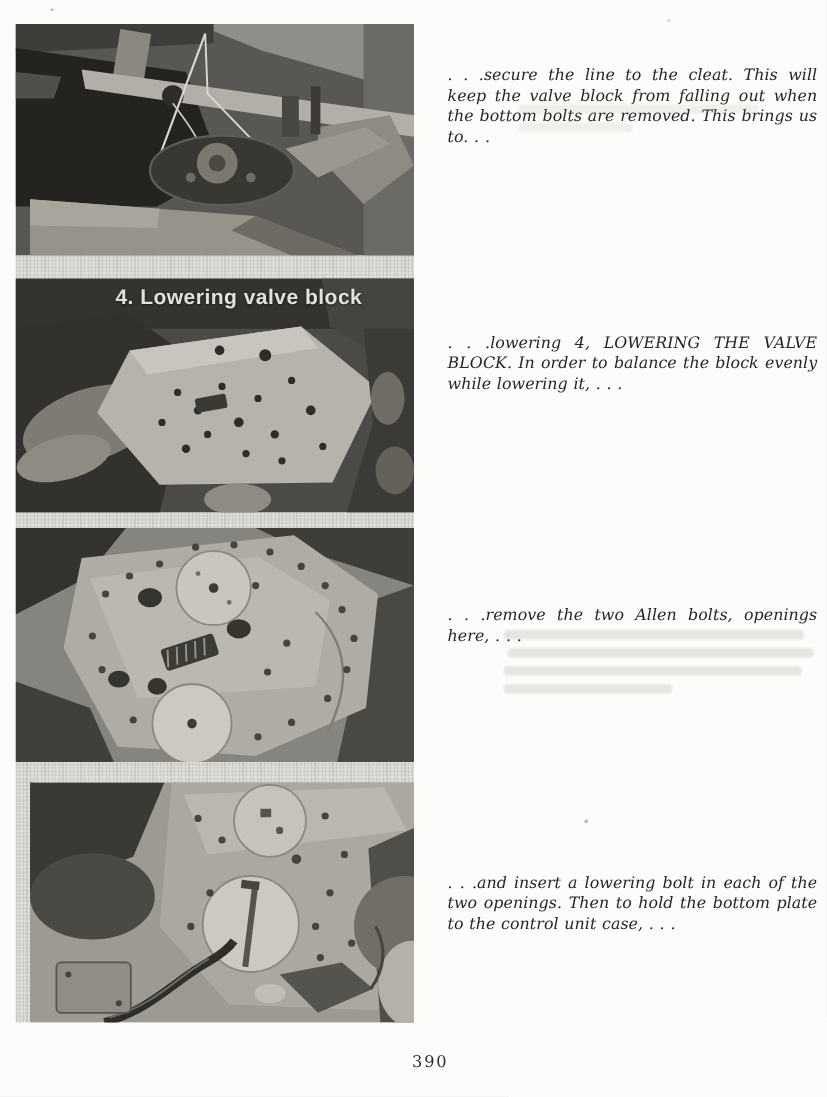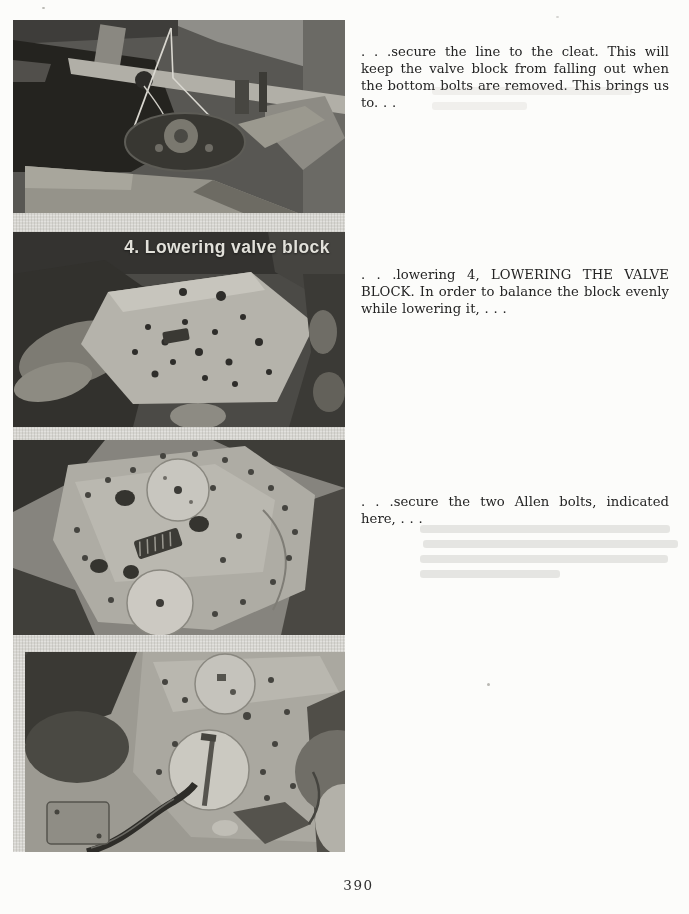--- a/index.html
+++ b/index.html
@@ -20,26 +20,25 @@
   .photo svg{display:block;}
   .p1{top:0;}
   .p2{top:212px;}
   .p3{top:420px;}
   .p4{top:632px;left:12px;}
   .photo-label{
     position:absolute;left:0;top:217px;width:372px;text-align:center;
     font-family:"Liberation Sans", sans-serif;font-weight:bold;
     font-size:17.5px;letter-spacing:0.4px;color:#e2e1da;
     text-shadow:0 1px 2px rgba(20,20,20,0.65), 0 0 1px rgba(40,40,40,0.5);
-    padding-left:28px;
   }
   .caption{
-    position:absolute;left:361px;width:308px;margin:0;
+    position:absolute;left:361px;width:308px;margin:12px;
     font-size:13.2px;line-height:17px;text-align:justify;
-    letter-spacing:0.05px;word-spacing:0.5px;
+    letter-spacing:0.05px;word-spacing:0.5px;font-style:italic;
   }
   .c1{top:43px;}
   .c2{top:266px;}
   .c3{top:493px;}
   .c4{top:716px;}
   .page-number{
     position:absolute;left:0;top:877px;width:717px;text-align:center;
     font-size:13.5px;letter-spacing:1.5px;color:#2e2e2e;
   }
   
@@ -218,21 +217,22 @@
             <circle cx="268" cy="134" r="3"></circle>
             <circle cx="242" cy="146" r="3"></circle>
         </g>
         <path d="M288,120 q14,26 -4,52" stroke="#45443f" stroke-width="2.5" fill="none"></path>
       </svg>
     </div>
   </div>
 
   <p class="caption c1">. . .secure the line to the cleat.  This will keep the valve block from falling out when the bottom bolts are removed.  This brings us to. . .</p>
   <p class="caption c2">. . .lowering 4, LOWERING THE VALVE BLOCK.  In order to balance the block evenly while lowering it, . . .</p>
-  <p class="caption c3">. . .secure the two Allen bolts, indicated here, . . .</p>
+  <p class="caption c3">. . .remove the two Allen bolts, openings here, . . .</p>
+  <p class="caption c4">. . .and insert a lowering bolt in each of the two openings.  Then to hold the bottom plate to the control unit case, . . .</p>
 
   <div class="ghost g-under-c1">
     <div class="gl" style="width:200px"></div>
     <div class="gl" style="width:95px"></div>
   </div>
   <div class="ghost g-under-c3">
     <div class="gl" style="width:250px"></div>
     <div class="gl" style="width:255px;margin-left:3px"></div>
     <div class="gl" style="width:248px"></div>
     <div class="gl" style="width:140px"></div>

